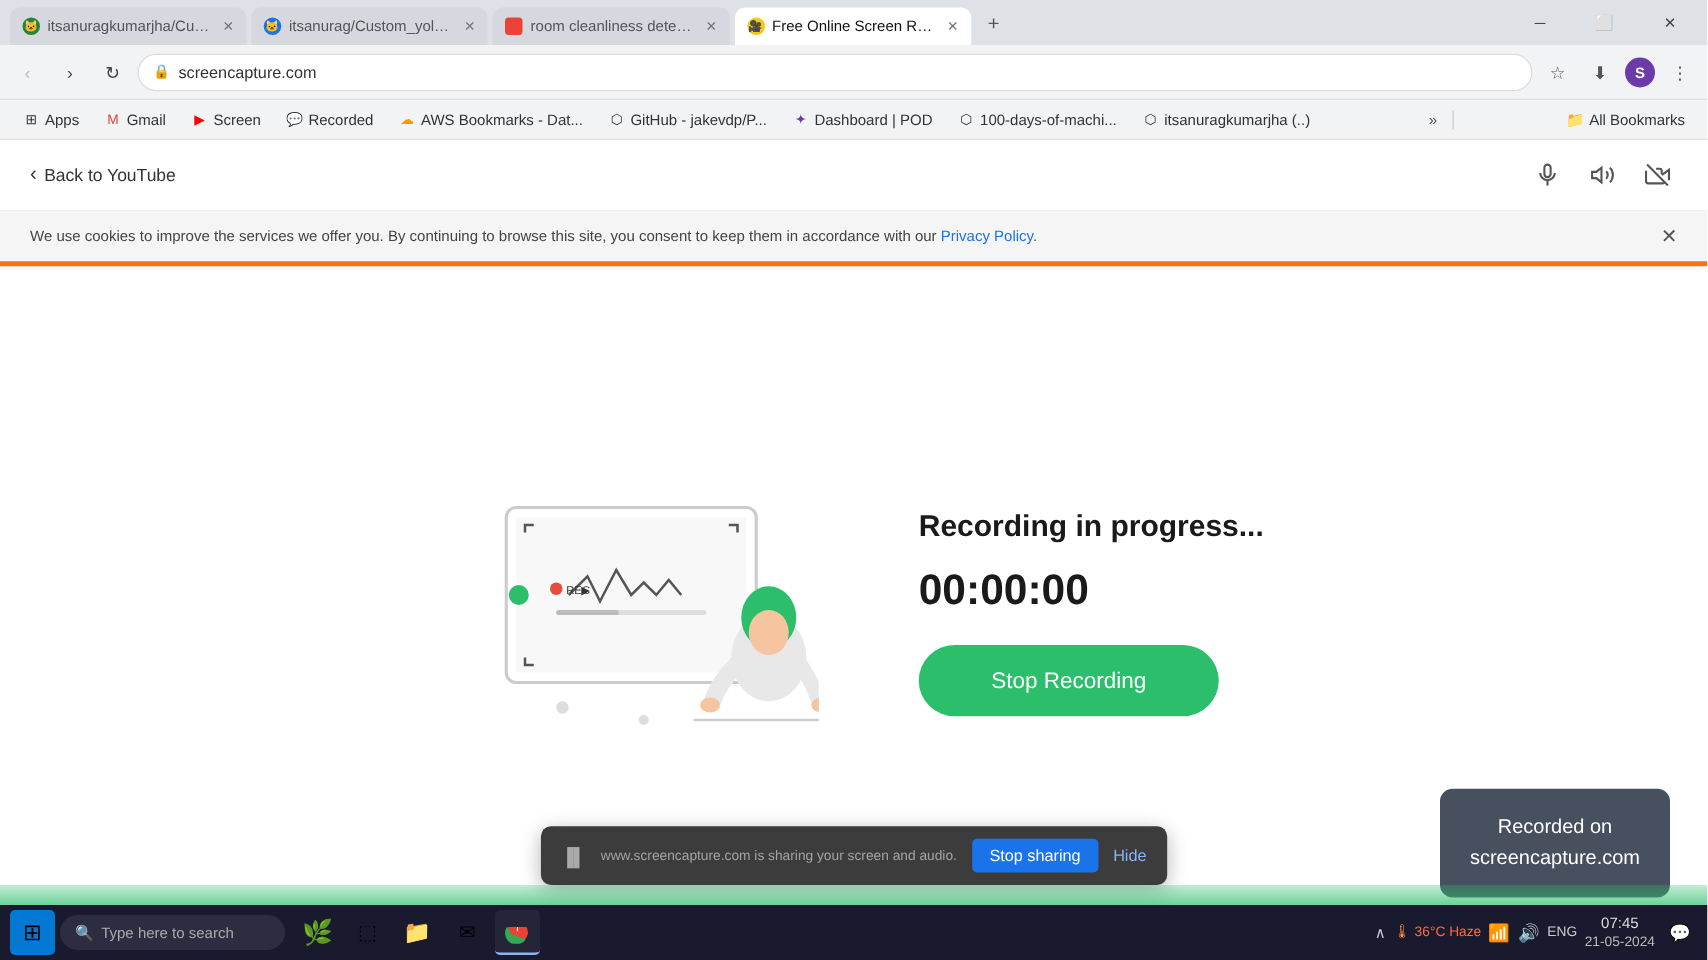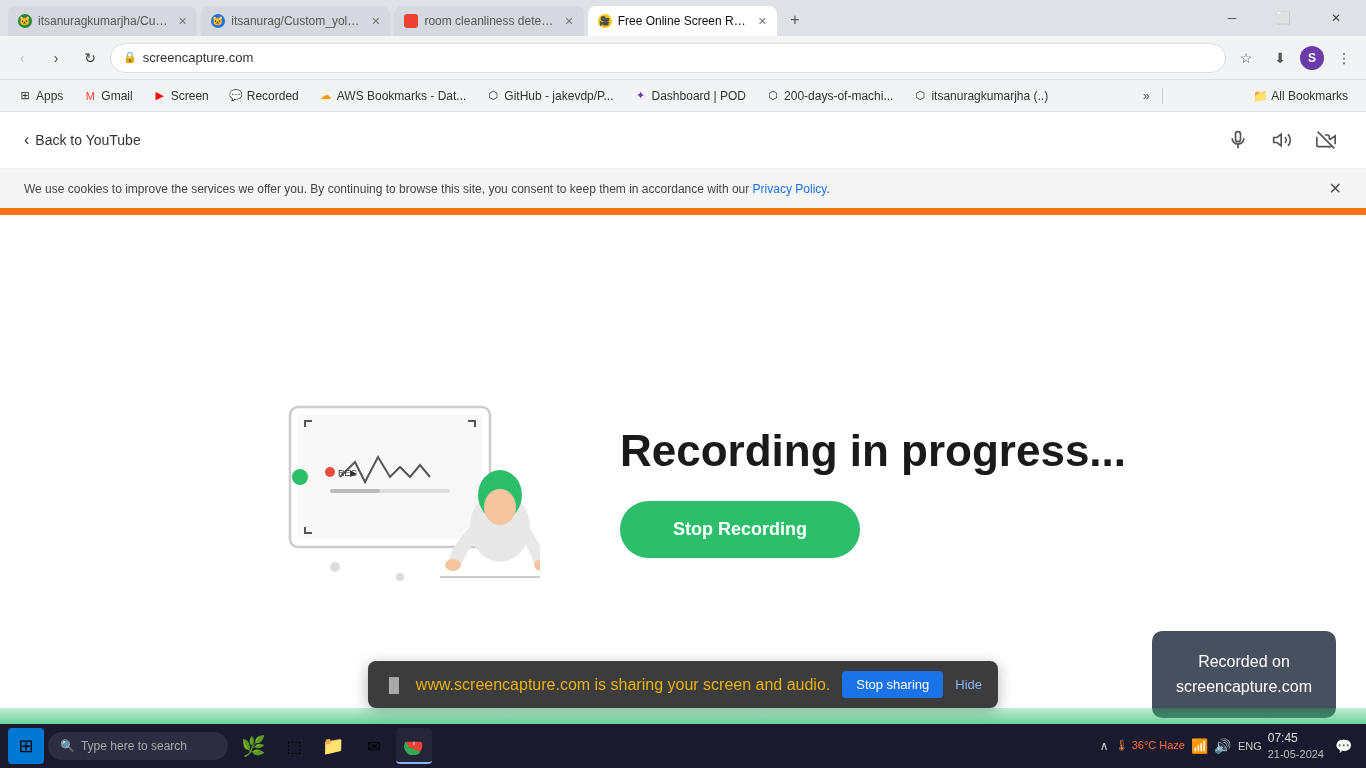--- a/index.html
+++ b/index.html
@@ -129,21 +129,21 @@
 
     
     .cookie-banner {
       background: #f5f5f5;
       padding: 10px 24px;
       display: flex;
       align-items: center;
       justify-content: space-between;
       font-size: 12px;
       color: #444;
-      border-bottom: 7px solid #f97316;
+      border-bottom: 4px solid #f97316;
     }
     .cookie-link { color: #1a73e8; text-decoration: none; }
     .cookie-close { cursor: pointer; font-size: 16px; color: #555; }
 
     
     .main-area {
       flex: 1;
       display: flex;
       align-items: center;
       justify-content: center;
@@ -160,38 +160,38 @@
     }
     .illustration-svg { width: 100%; height: 100%; }
 
     
     .recording-info {
       display: flex;
       flex-direction: column;
       gap: 16px;
     }
     .recording-title {
-      font-size: 44px;
+      font-size: 24px;
       font-weight: 700;
       color: #1a1a1a;
       line-height: 1.2;
     }
     .recording-timer {
       font-size: 34px;
       font-weight: 700;
       color: #1a1a1a;
     }
     .stop-recording-btn {
       background: #2dbe6c;
       color: #fff;
       border: none;
       border-radius: 30px;
       padding: 18px 48px;
       font-size: 18px;
-      font-weight: 700;
+      font-weight: 400;
       cursor: pointer;
       width: 240px;
       text-align: center;
       margin-top: 8px;
     }
 
     
     .share-bar {
       position: absolute;
       bottom: 60px;
@@ -202,21 +202,21 @@
       padding: 10px 16px;
       display: flex;
       align-items: center;
       gap: 12px;
       color: #fff;
       font-size: 13px;
       box-shadow: 0 4px 16px rgba(0,0,0,0.3);
       white-space: nowrap;
     }
     .share-bar-icon { font-size: 14px; color: #aaa; }
-    .share-bar-text { color: #eab308; font-size: 16px; }
+    .share-bar-text { color: #a3a3a3; font-size: 11px; }
     .stop-sharing-btn {
       background: #1a73e8;
       color: #fff;
       border: none;
       border-radius: 4px;
       padding: 6px 14px;
       font-size: 13px;
       cursor: pointer;
       font-weight: 500;
     }
@@ -268,21 +268,21 @@
       height: 28px;
       gap: 6px;
       min-width: 180px;
       cursor: text;
     }
     .taskbar-search-icon { font-size: 12px; color: #aaa; }
     .taskbar-search-text { font-size: 12px; color: #aaa; }
     .taskbar-apps { display: flex; align-items: center; gap: 4px; margin-left: 4px; }
     .taskbar-app { width: 36px; height: 36px; border-radius: 4px; display: flex; align-items: center; justify-content: center; cursor: pointer; font-size: 18px; }
     .taskbar-right { margin-left: auto; display: flex; align-items: center; gap: 6px; color: #ccc; font-size: 12px; }
-    .taskbar-time { text-align: left; line-height: 1.3; }
+    .taskbar-time { text-align: center; line-height: 1.3; }
     .taskbar-time-main { font-size: 12px; color: #ddd; }
     .taskbar-date { font-size: 11px; color: #bbb; }
     .notification-btn { width: 28px; height: 28px; display: flex; align-items: center; justify-content: center; cursor: pointer; font-size: 14px; color: #ccc; }
 
     
     .green-bar-hint {
       position: absolute;
       bottom: 44px;
       left: 0;
       right: 0;
@@ -365,21 +365,21 @@
     <div class="bookmark-item">
       <span class="bookmark-favicon">⬡</span>
       <span>GitHub - jakevdp/P...</span>
     </div>
     <div class="bookmark-item">
       <span class="bookmark-favicon" style="color:#6c3baa;">✦</span>
       <span>Dashboard | POD</span>
     </div>
     <div class="bookmark-item">
       <span class="bookmark-favicon">⬡</span>
-      <span>200-days-of-machi...</span>
+      <span>100-days-of-machi...</span>
     </div>
     <div class="bookmark-item">
       <span class="bookmark-favicon">⬡</span>
       <span>itsanuragkumarjha (..)</span>
     </div>
     <div class="bookmark-more">»</div>
     <div class="bookmark-sep"></div>
     <div class="bookmarks-folder">
       <span>📁</span>
       <span>All Bookmarks</span>
@@ -463,20 +463,21 @@
           <ellipse cx="213" cy="188" rx="8" ry="6" fill="#f5c5a0"></ellipse>
           <ellipse cx="302" cy="188" rx="8" ry="6" fill="#f5c5a0"></ellipse>
 
           <circle cx="95" cy="190" r="5" fill="#ddd"></circle>
           <circle cx="160" cy="200" r="4" fill="#ddd"></circle>
         </svg>
       </div>
 
       <div class="recording-info">
         <div class="recording-title">Recording in progress...</div>
+        <div class="recording-timer">00:00:00</div>
         <button class="stop-recording-btn">Stop Recording</button>
       </div>
 
     </div>
 
     <div class="share-bar">
       <span class="share-bar-icon">▐▌</span>
       <span class="share-bar-text">www.screencapture.com is sharing your screen and audio.</span>
       <button class="stop-sharing-btn">Stop sharing</button>
       <a class="hide-link">Hide</a>

